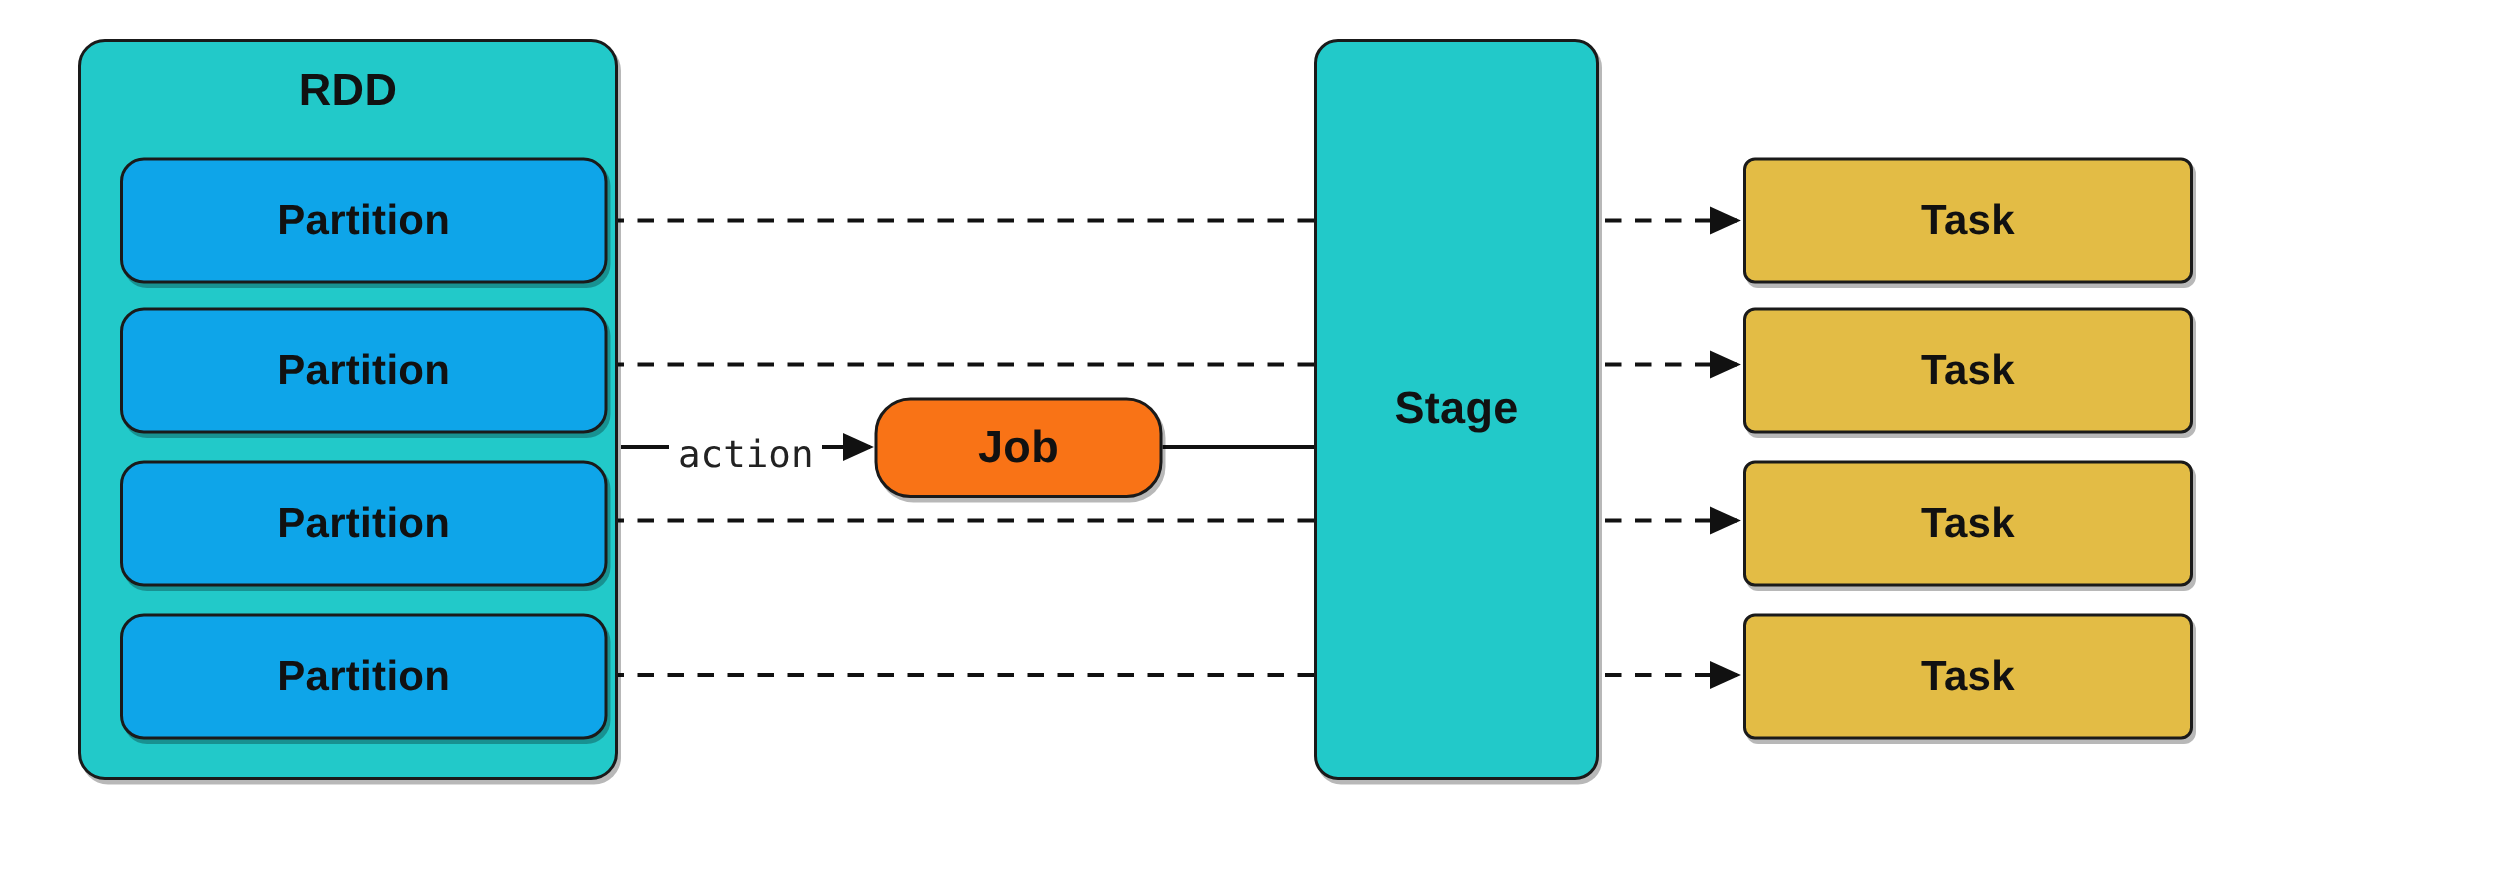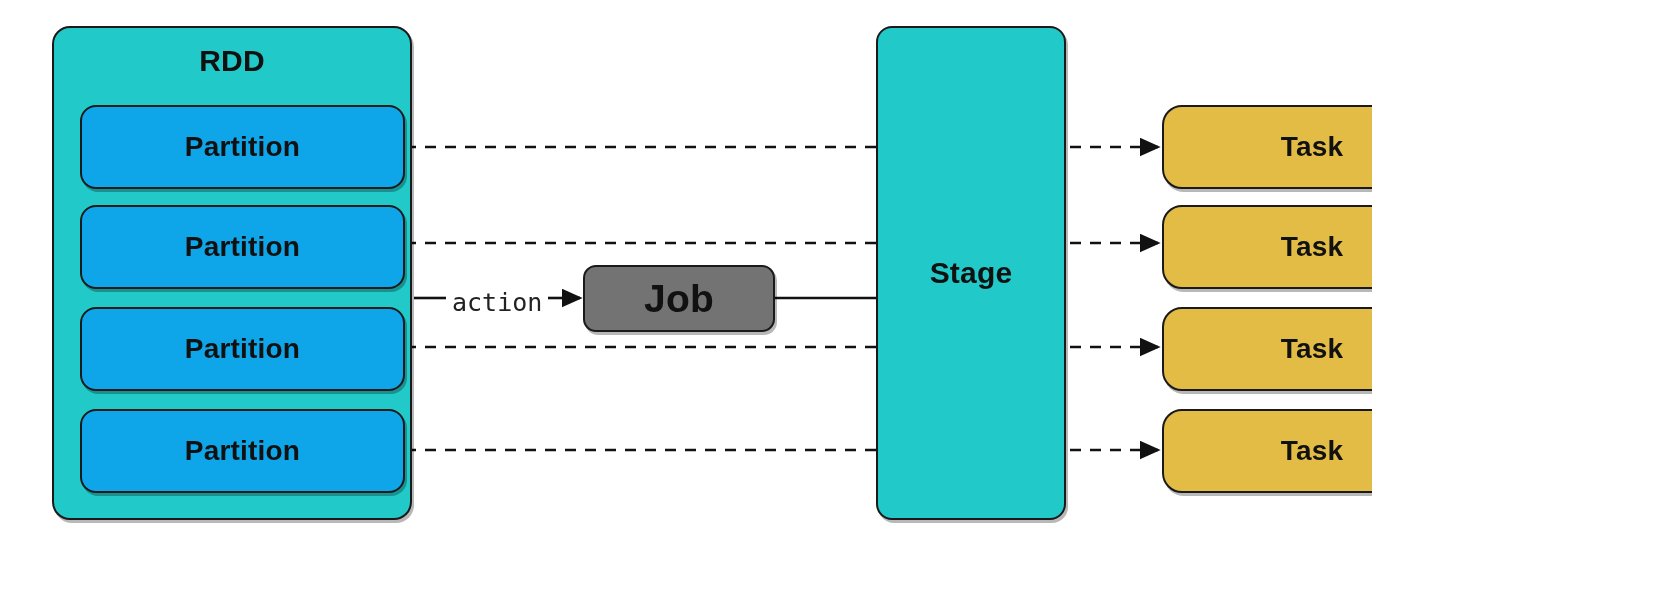--- a/index.html
+++ b/index.html
@@ -5,21 +5,21 @@
   html, body {
     margin: 0;
     padding: 0;
     background: #ffffff;
   }
   body {
     font-family: "Liberation Sans", sans-serif;
   }
   #canvas {
     position: relative;
-    width: 1372px;
+    width: 1676px;
     height: 592px;
     background: #ffffff;
     overflow: hidden;
   }
 
   
   .node {
     position: absolute;
     box-sizing: border-box;
     border: 2.5px solid #1a1a1a;
@@ -46,35 +46,35 @@
     color: #111111;
   }
 
   .partition {
     background: #0ea5e9;
     font-size: 28px;
     border-radius: 16px;
   }
 
   .job {
-    background: #737373;
-    font-size: 39px;
-    border-radius: 13px;
+    background: #f97316;
+    font-size: 30px;
+    border-radius: 24px;
   }
 
   .stage {
     background: #22C9C9;
     font-size: 30px;
     border-radius: 16px;
   }
 
   .task {
     background: #E3BC45;
     font-size: 28px;
-    border-radius: 20px;
+    border-radius: 8px;
   }
 
   
   .svg-layer {
     position: absolute;
     left: 0;
     top: 0;
     width: 1676px;
     height: 592px;
     pointer-events: none;

